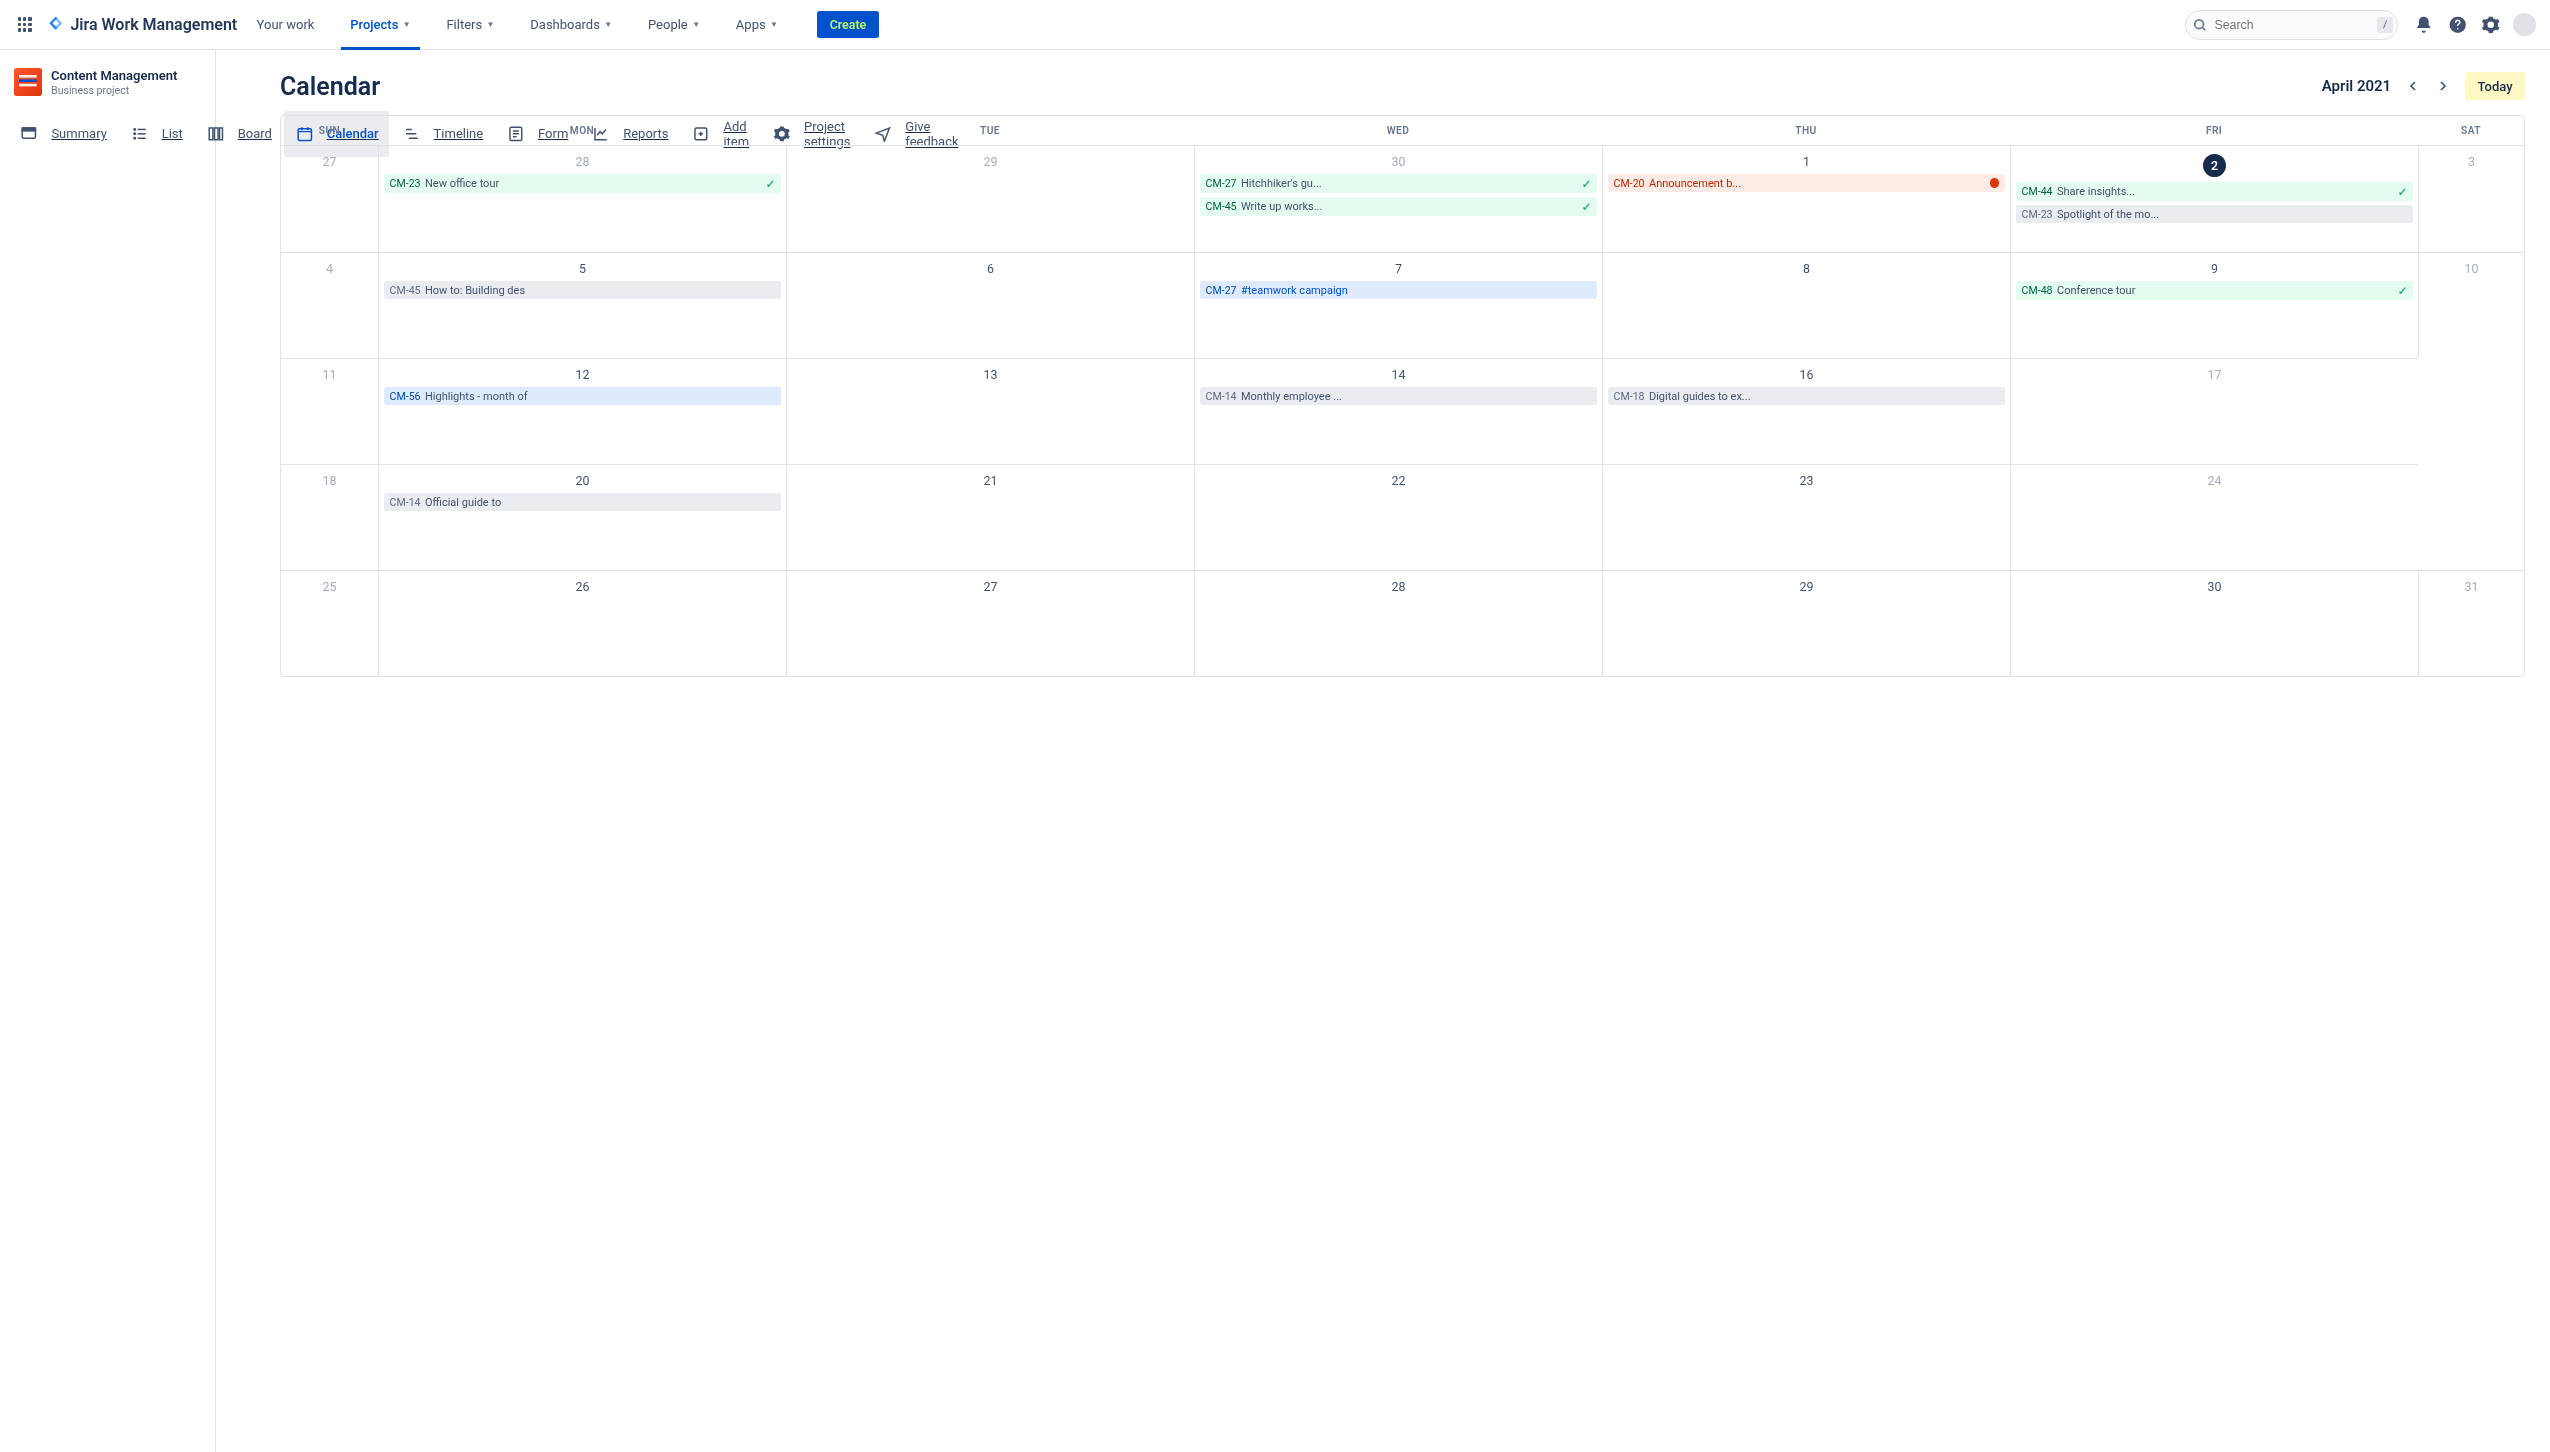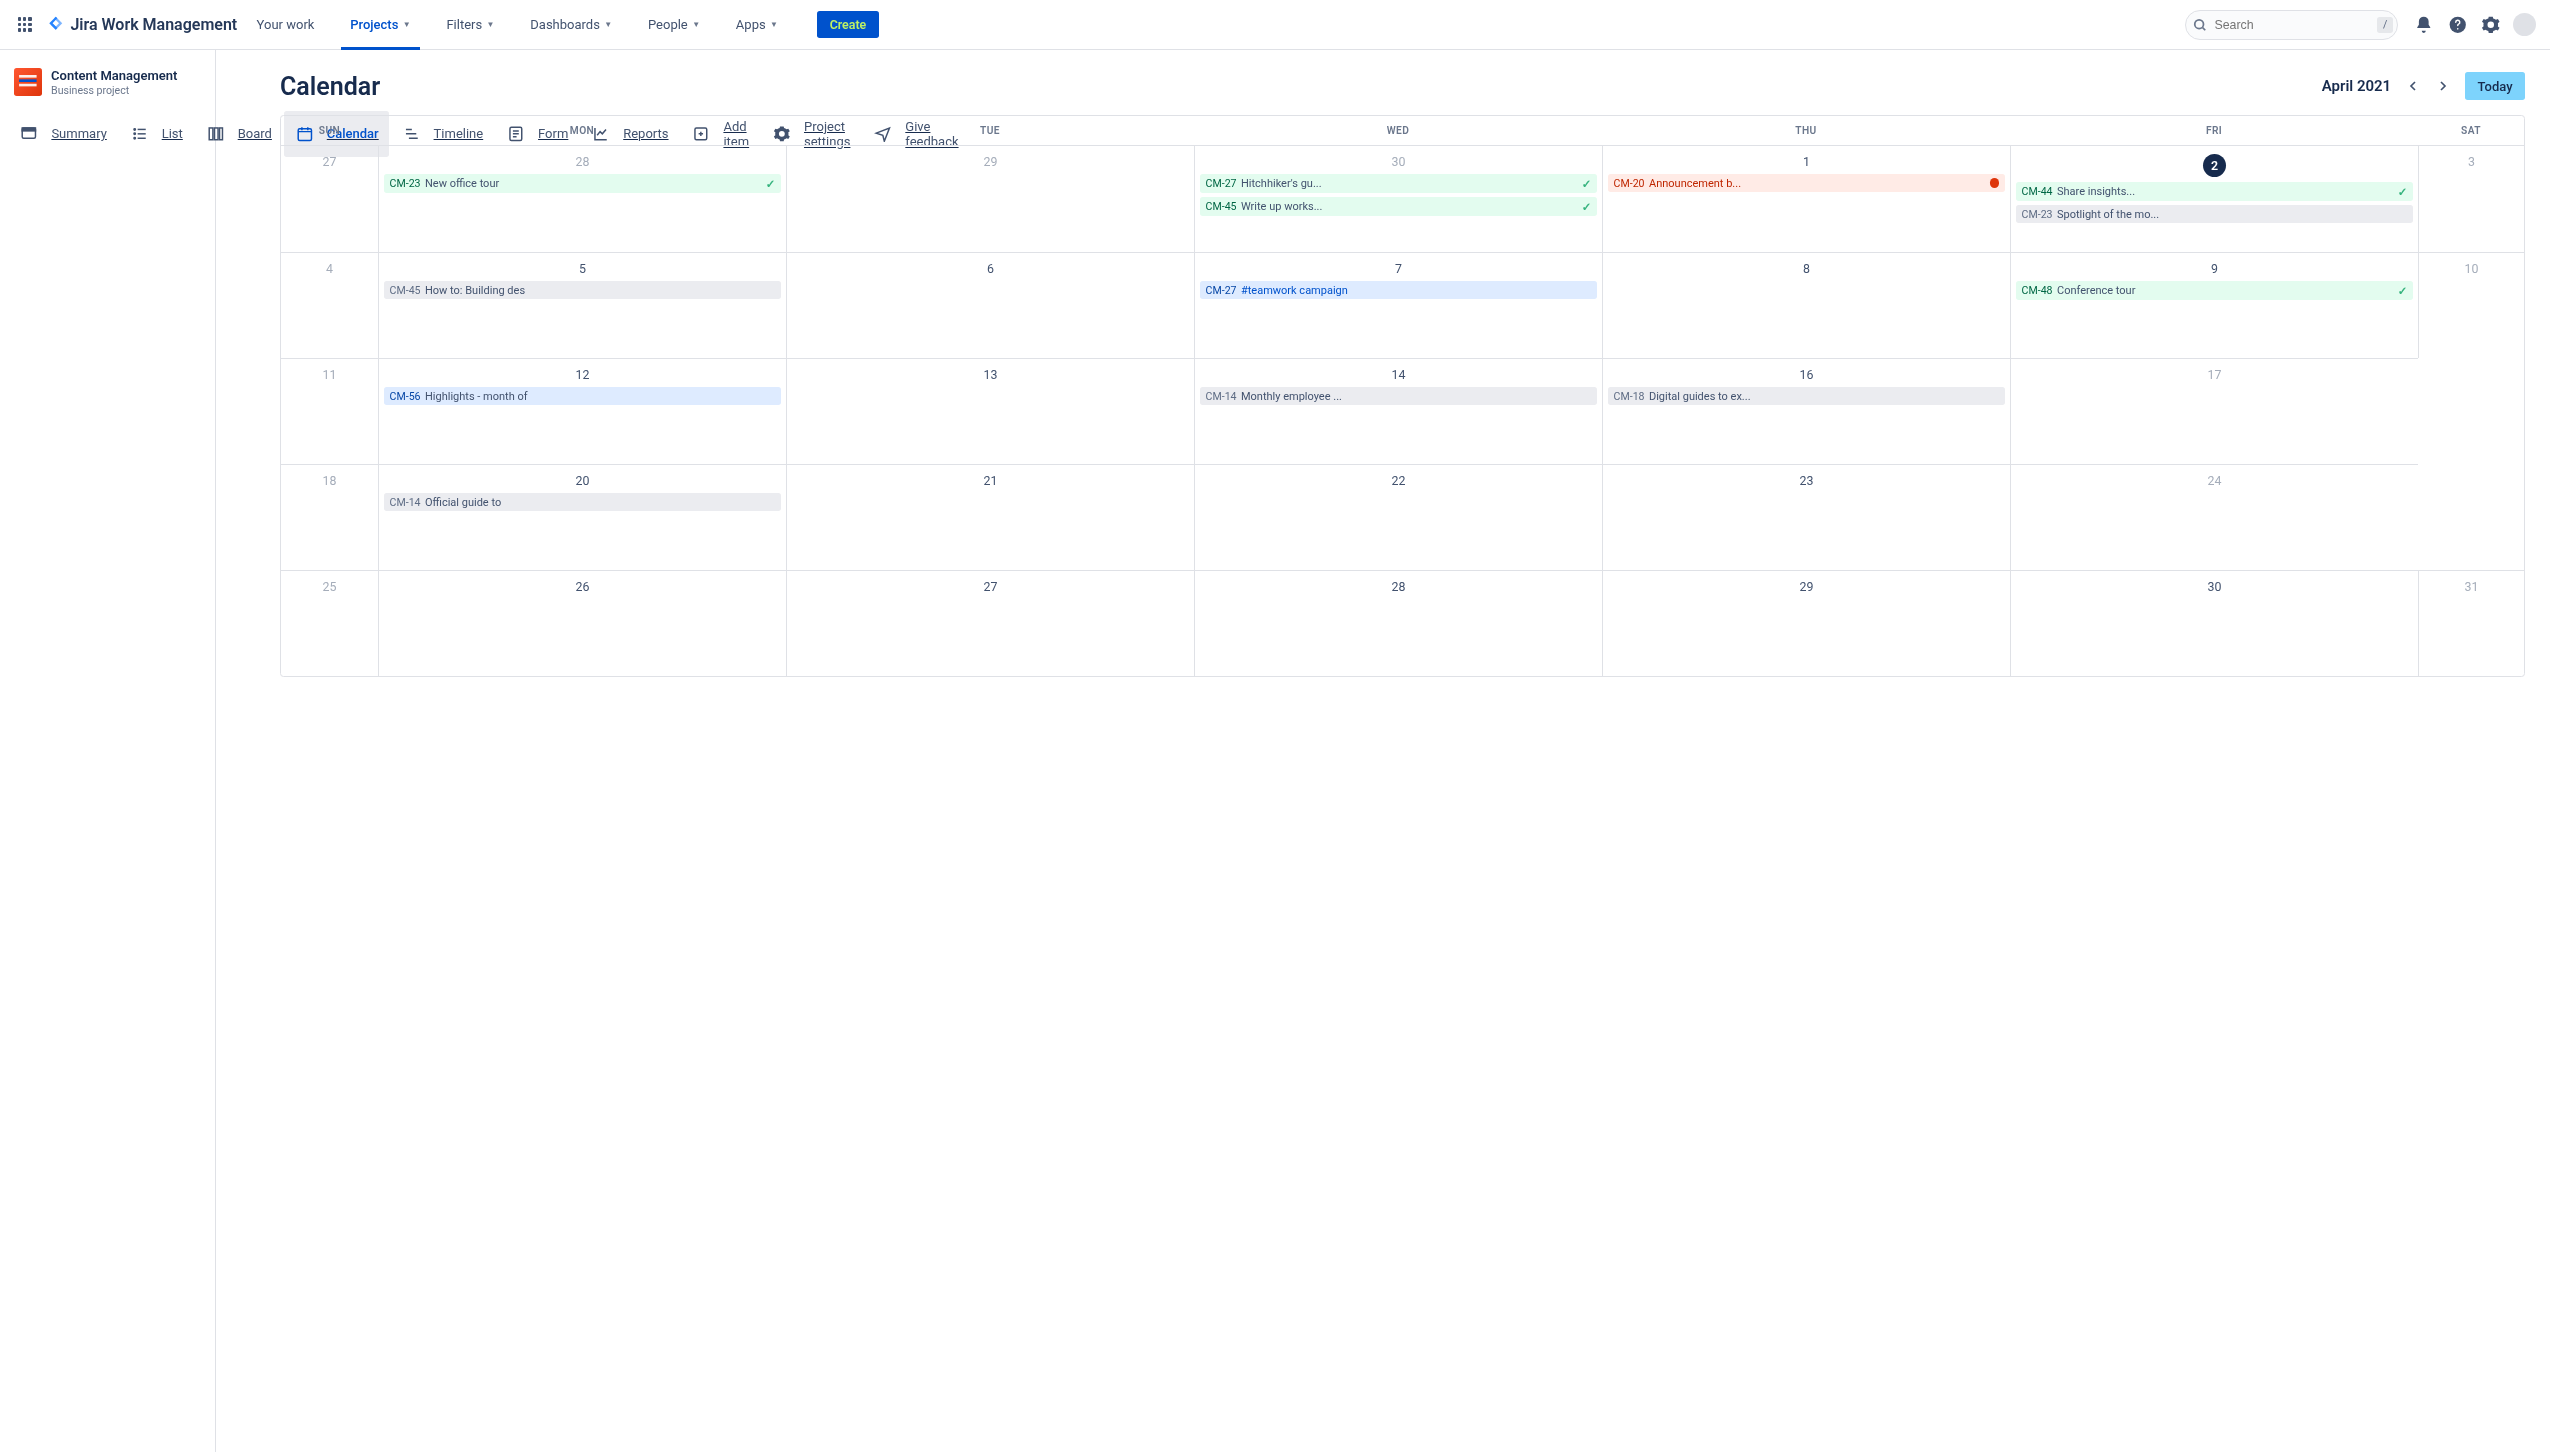--- a/index.html
+++ b/index.html
@@ -40,21 +40,21 @@
 .side-item.active { background: #ebecf0; color: #0052cc; font-weight: 500; }
 .side-item .sicon2 { width: 19.5px; height: 19.5px; display: flex; align-items: center; justify-content: center; flex-shrink: 0; }
 
 
 .main { flex: 1; overflow: auto; padding: 21px 25px; }
 .cal-hdr { display: flex; align-items: center; margin-bottom: 14px; }
 .cal-title { font-size: 25px; font-weight: 600; }
 .cal-hdr .spacer2 { flex: 1; }
 .month-lbl { font-size: 15px; font-weight: 600; margin-right: 7px; }
 .nav-arrow { width: 30px; height: 30px; display: flex; align-items: center; justify-content: center; cursor: pointer; border-radius: 2.7px; color: #42526e; }
-.today-btn { background: #7dd3fc; padding: 6.2px 12.4px; border-radius: 2.7px; cursor: pointer; font-weight: 500; margin-left: 7px; font-size: 13px; }
+.today-btn { background: #fef9c3; padding: 6.2px 12.4px; border-radius: 2.7px; cursor: pointer; font-weight: 500; margin-left: 7px; font-size: 13px; }
 
 
 .cal { border: 0.9px solid #dfe1e6; border-radius: 3.5px; overflow: hidden; }
 .dayrow { display: grid; grid-template-columns: 97px repeat(5, 1fr) 106px; }
 .dayhdr { text-align: center; padding: 8.9px 0; font-size: 10.2px; color: #6b778c; font-weight: 600; letter-spacing: 0.4px; border-bottom: 0.9px solid #dfe1e6; }
 .week { display: grid; grid-template-columns: 97px repeat(5, 1fr) 106px; min-height: 106px; }
 .week + .week .cell { border-top: 0.9px solid #dfe1e6; }
 .cell { border-left: 0.9px solid #dfe1e6; padding: 5.3px; position: relative; }
 .cell:first-child { border-left: none; }
 .daynum { text-align: center; font-size: 12.4px; color: #42526e; padding: 2.7px 0 5.3px; }

